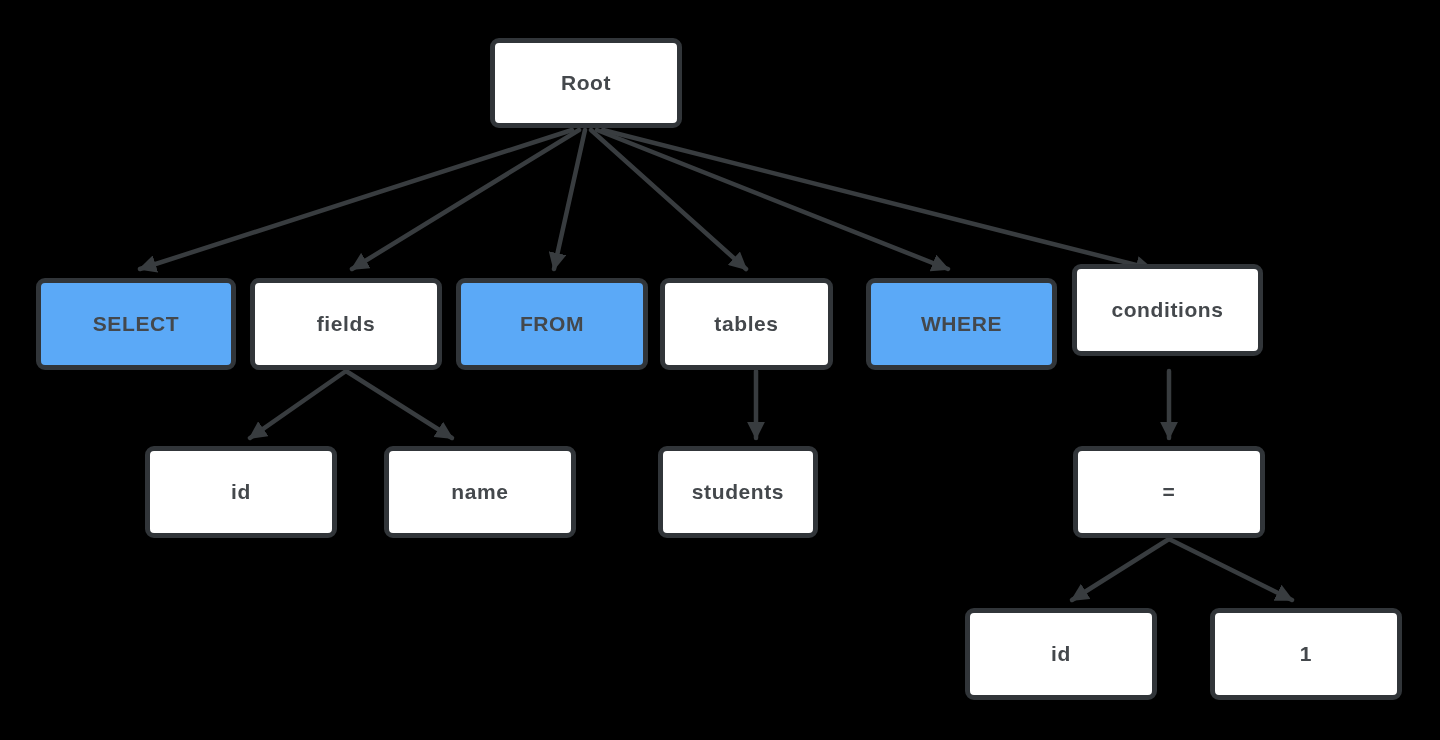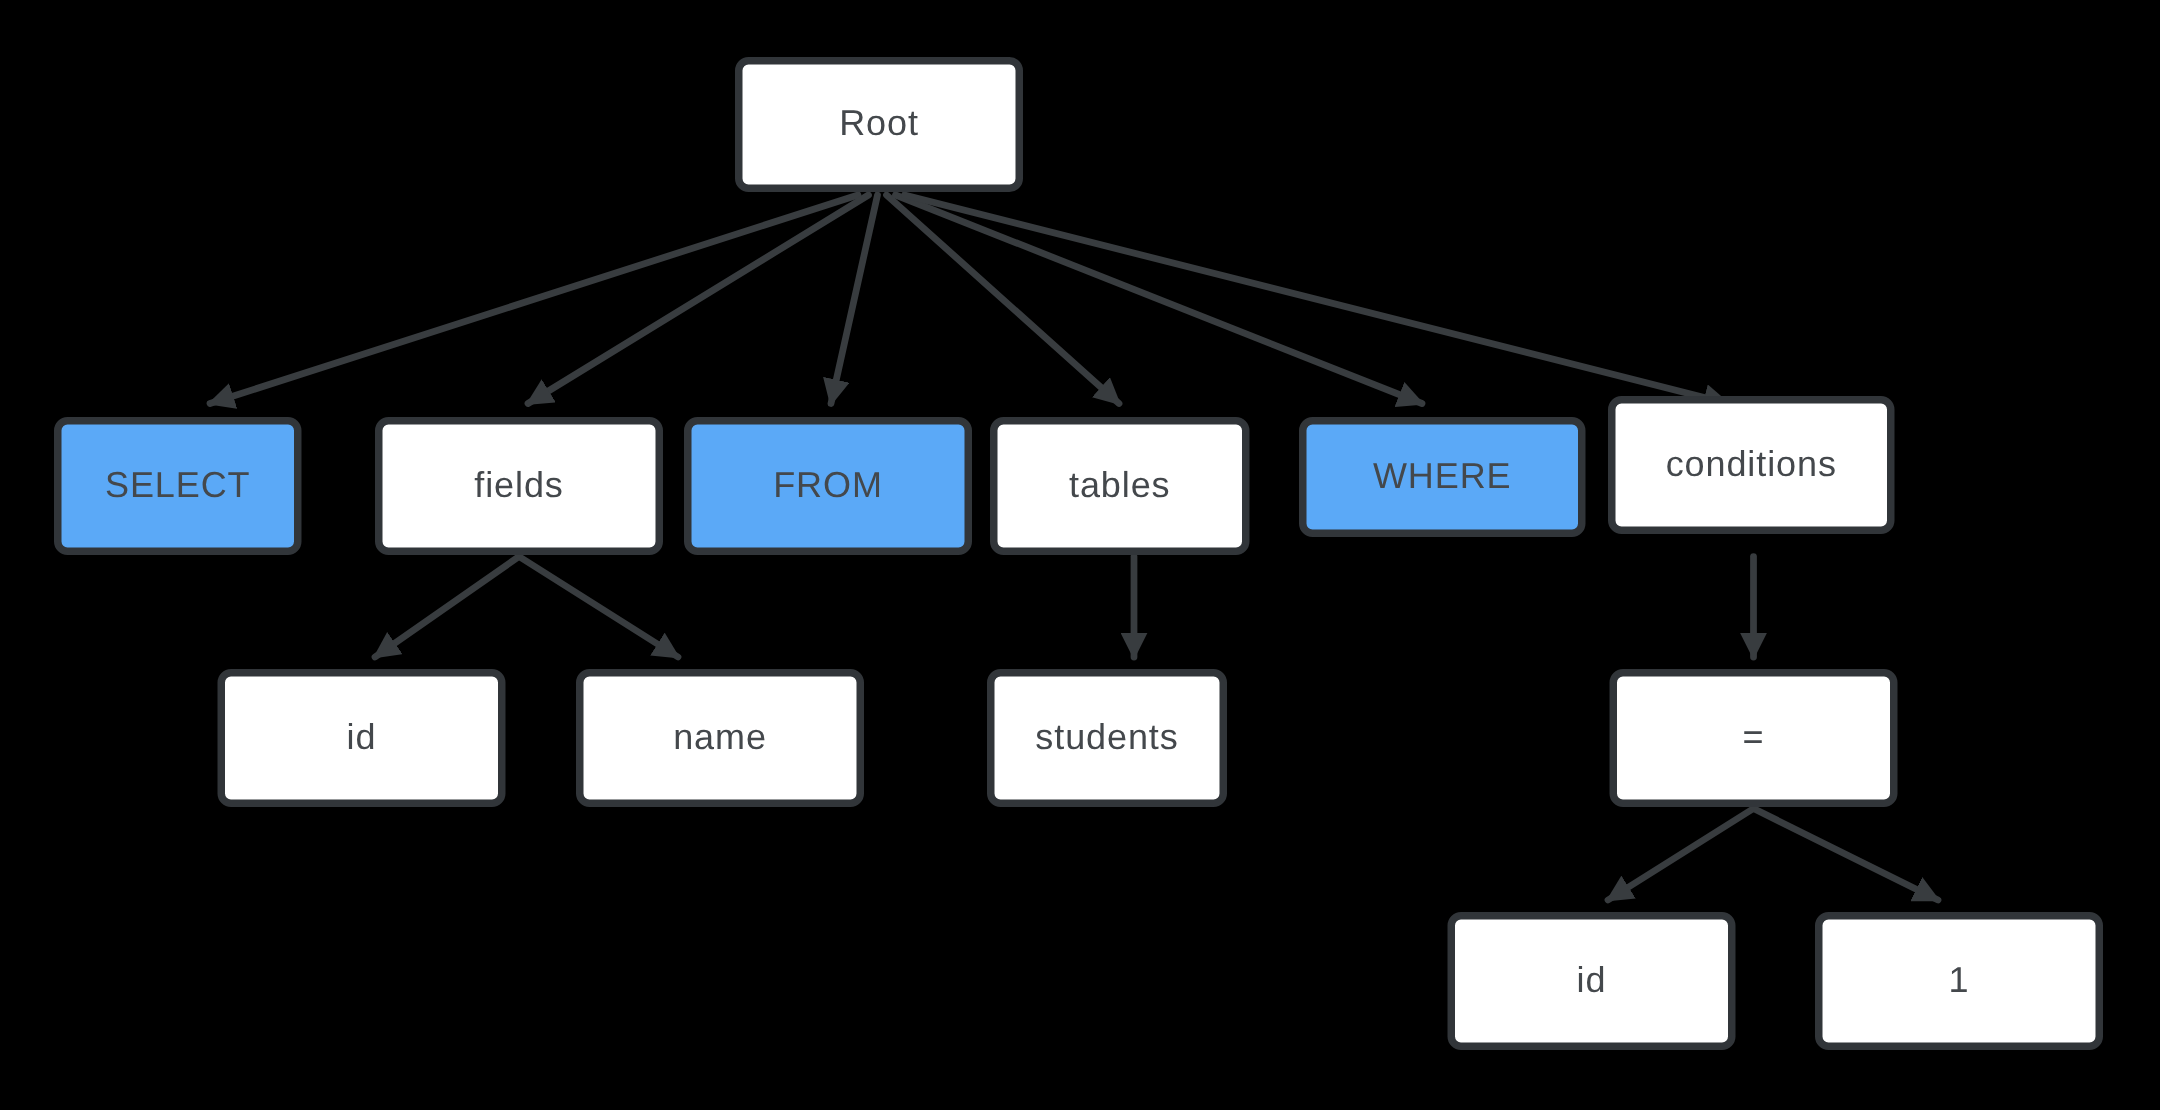--- a/index.html
+++ b/index.html
@@ -28,22 +28,23 @@
     stroke-width:4.5;
     stroke-linecap:round;
   }
   .node{
     position:absolute;
     background:var(--box-fill);
     border:5px solid var(--box-border);
     border-radius:9px;
     display:flex;align-items:center;justify-content:center;
     color:var(--text);
-    font-size:24px;
+    font-size:21px;
     letter-spacing:0.6px;
+    font-weight:bold;
   }
   .node.blue{background:var(--accent);}
 </style>
 </head>
 <body>
 
 <div class="canvas">
 
   <svg class="edges" viewBox="0 0 1440 740" xmlns="http://www.w3.org/2000/svg">
     <defs>
@@ -60,29 +61,29 @@
     <line x1="346" y1="371" x2="250" y2="438" marker-end="url(#arrow)"></line>
     <line x1="346" y1="371" x2="452" y2="438" marker-end="url(#arrow)"></line>
     <line x1="756" y1="371" x2="756" y2="438" marker-end="url(#arrow)"></line>
     <line x1="1169" y1="371" x2="1169" y2="438" marker-end="url(#arrow)"></line>
     <line x1="1169" y1="539" x2="1072" y2="600" marker-end="url(#arrow)"></line>
     <line x1="1169" y1="539" x2="1292" y2="600" marker-end="url(#arrow)"></line>
   </svg>
 
   <div class="node" style="left:490px;top:38px;width:192px;height:90px">Root</div>
 
-  <div class="node blue" style="left:36px;top:278px;width:165px;height:92px">SELECT</div>
+  <div class="node blue" style="left:36px;top:278px;width:200px;height:92px">SELECT</div>
 
   <div class="node blue" style="left:456px;top:278px;width:192px;height:92px">FROM</div>
 
   <div class="node" style="left:250px;top:278px;width:192px;height:92px">fields</div>
 
   <div class="node" style="left:660px;top:278px;width:173px;height:92px">tables</div>
 
-  <div class="node blue" style="left:866px;top:278px;width:191px;height:80px">WHERE</div>
+  <div class="node blue" style="left:866px;top:278px;width:191px;height:92px">WHERE</div>
 
   <div class="node" style="left:1072px;top:264px;width:191px;height:92px">conditions</div>
 
   <div class="node" style="left:145px;top:446px;width:192px;height:92px">id</div>
 
   <div class="node" style="left:384px;top:446px;width:192px;height:92px">name</div>
 
   <div class="node" style="left:658px;top:446px;width:160px;height:92px">students</div>
 
   <div class="node" style="left:1073px;top:446px;width:192px;height:92px">=</div>

